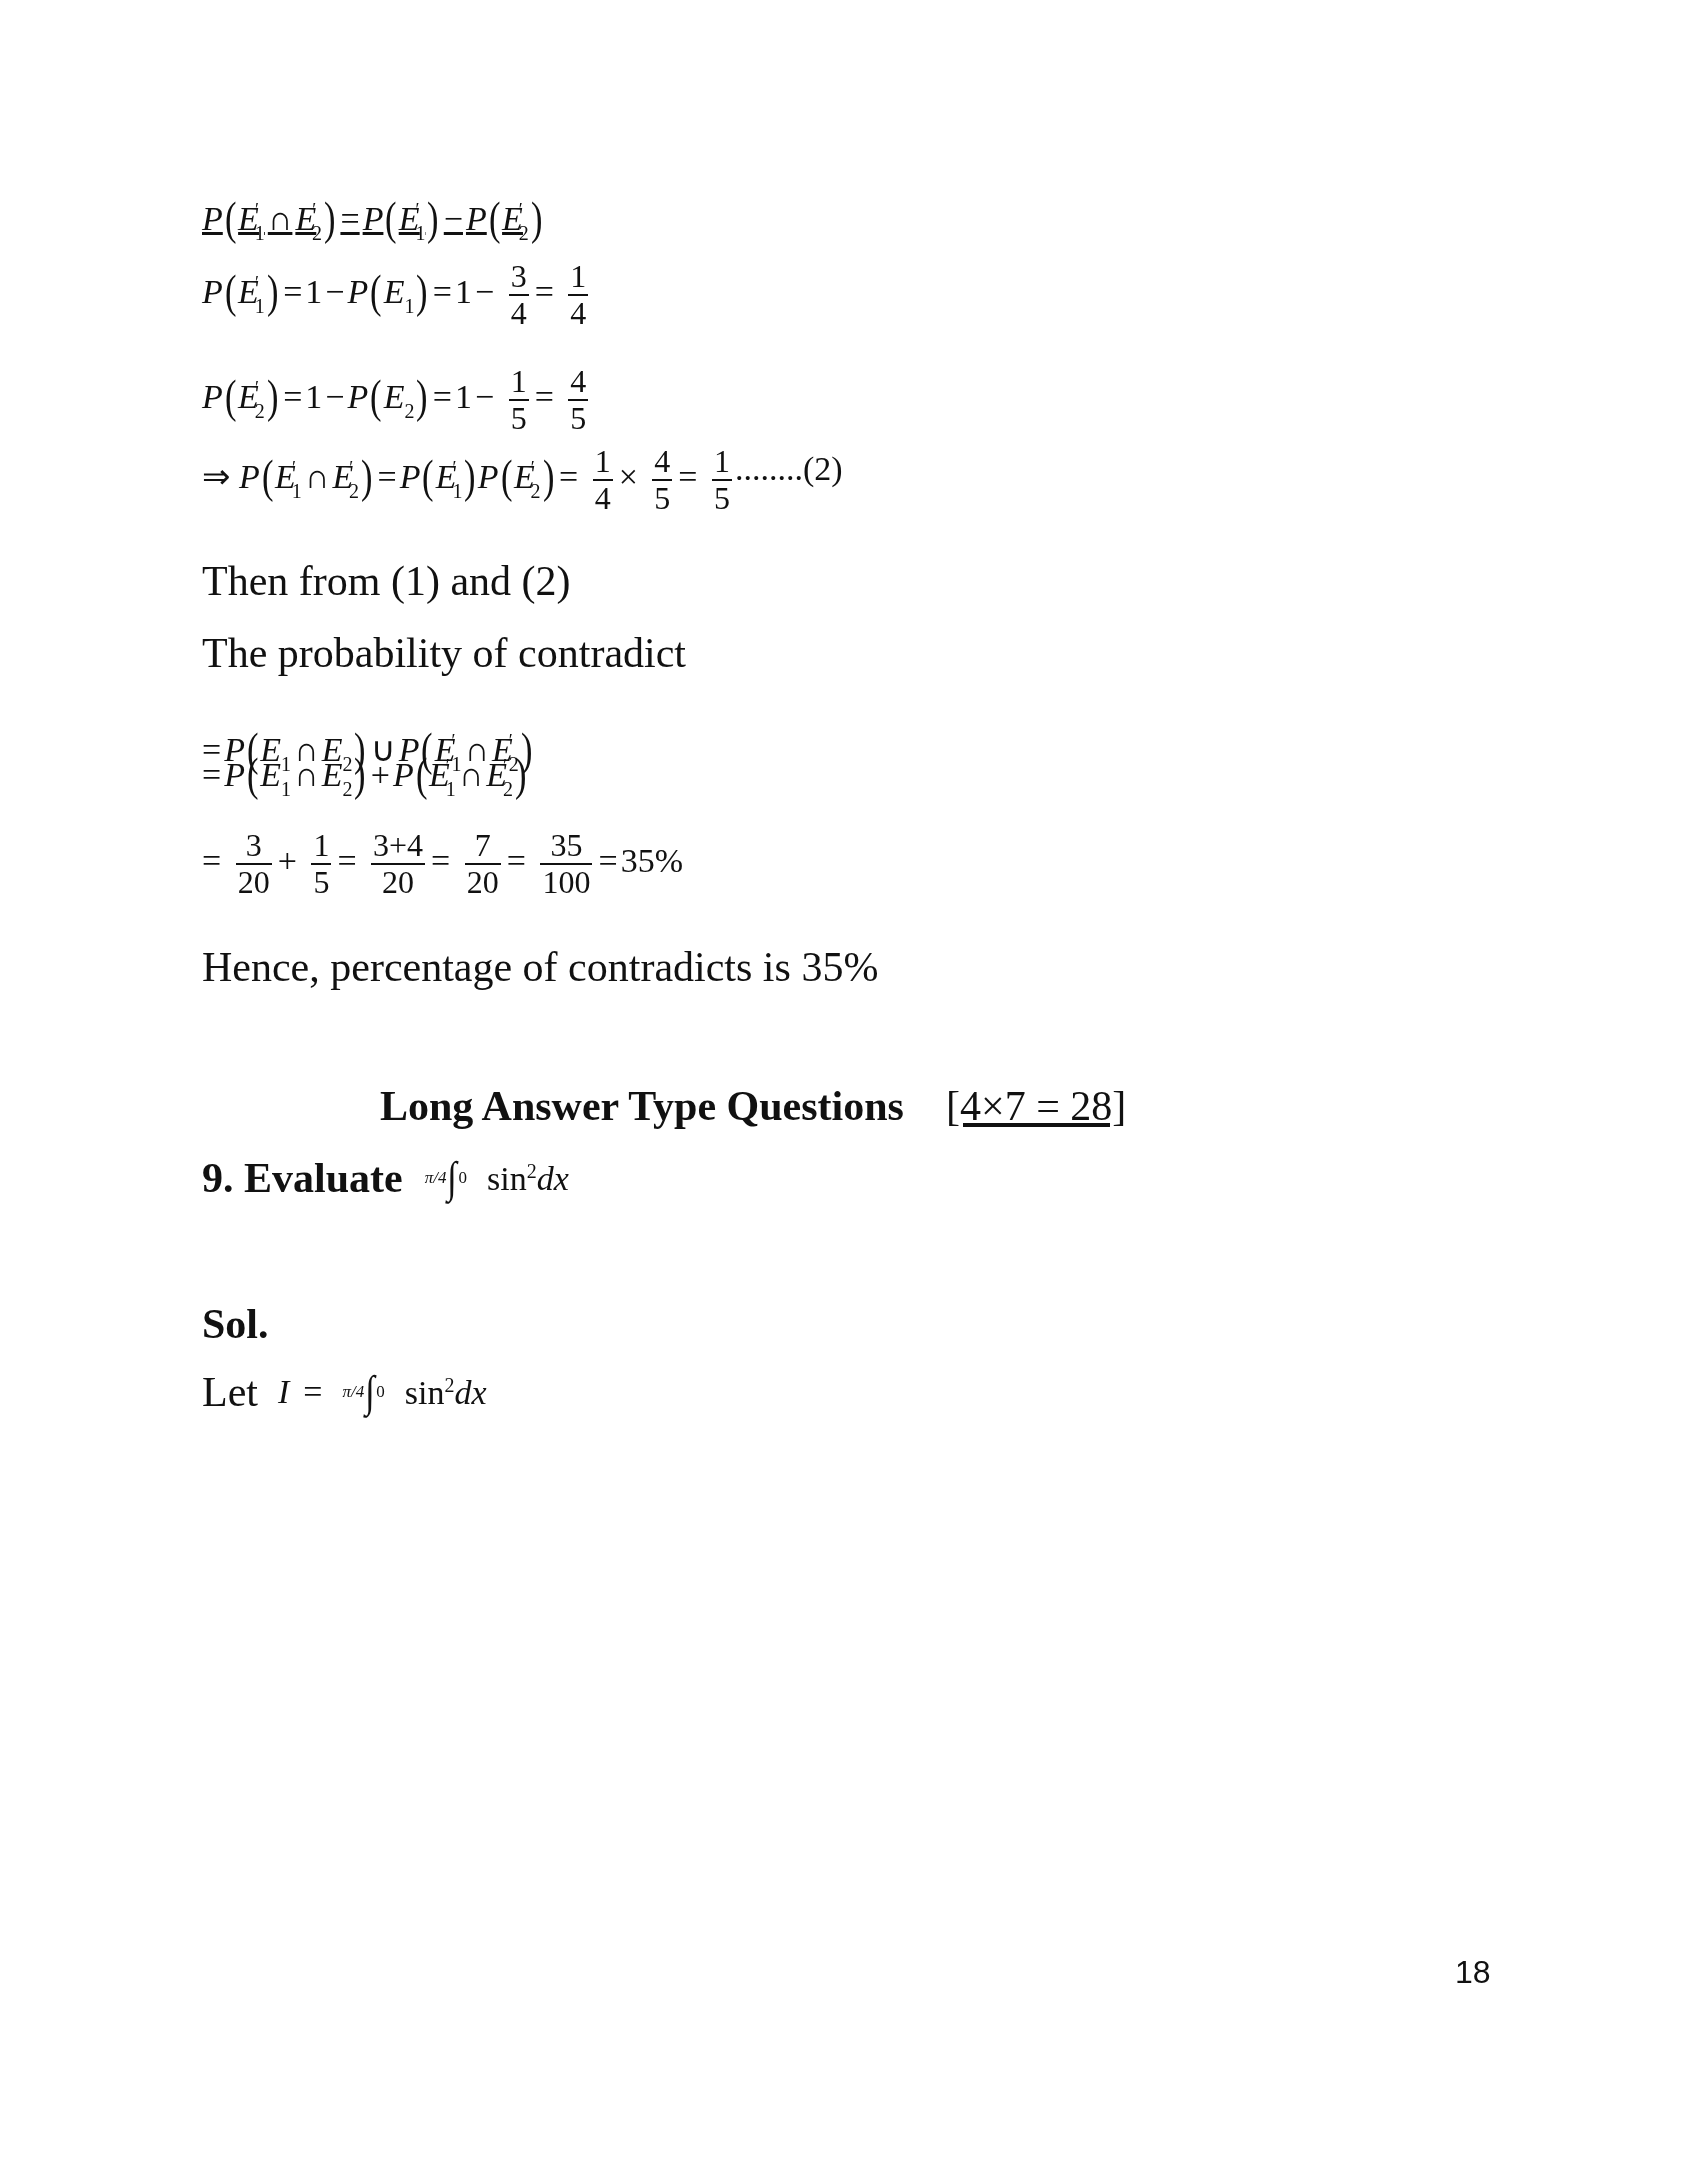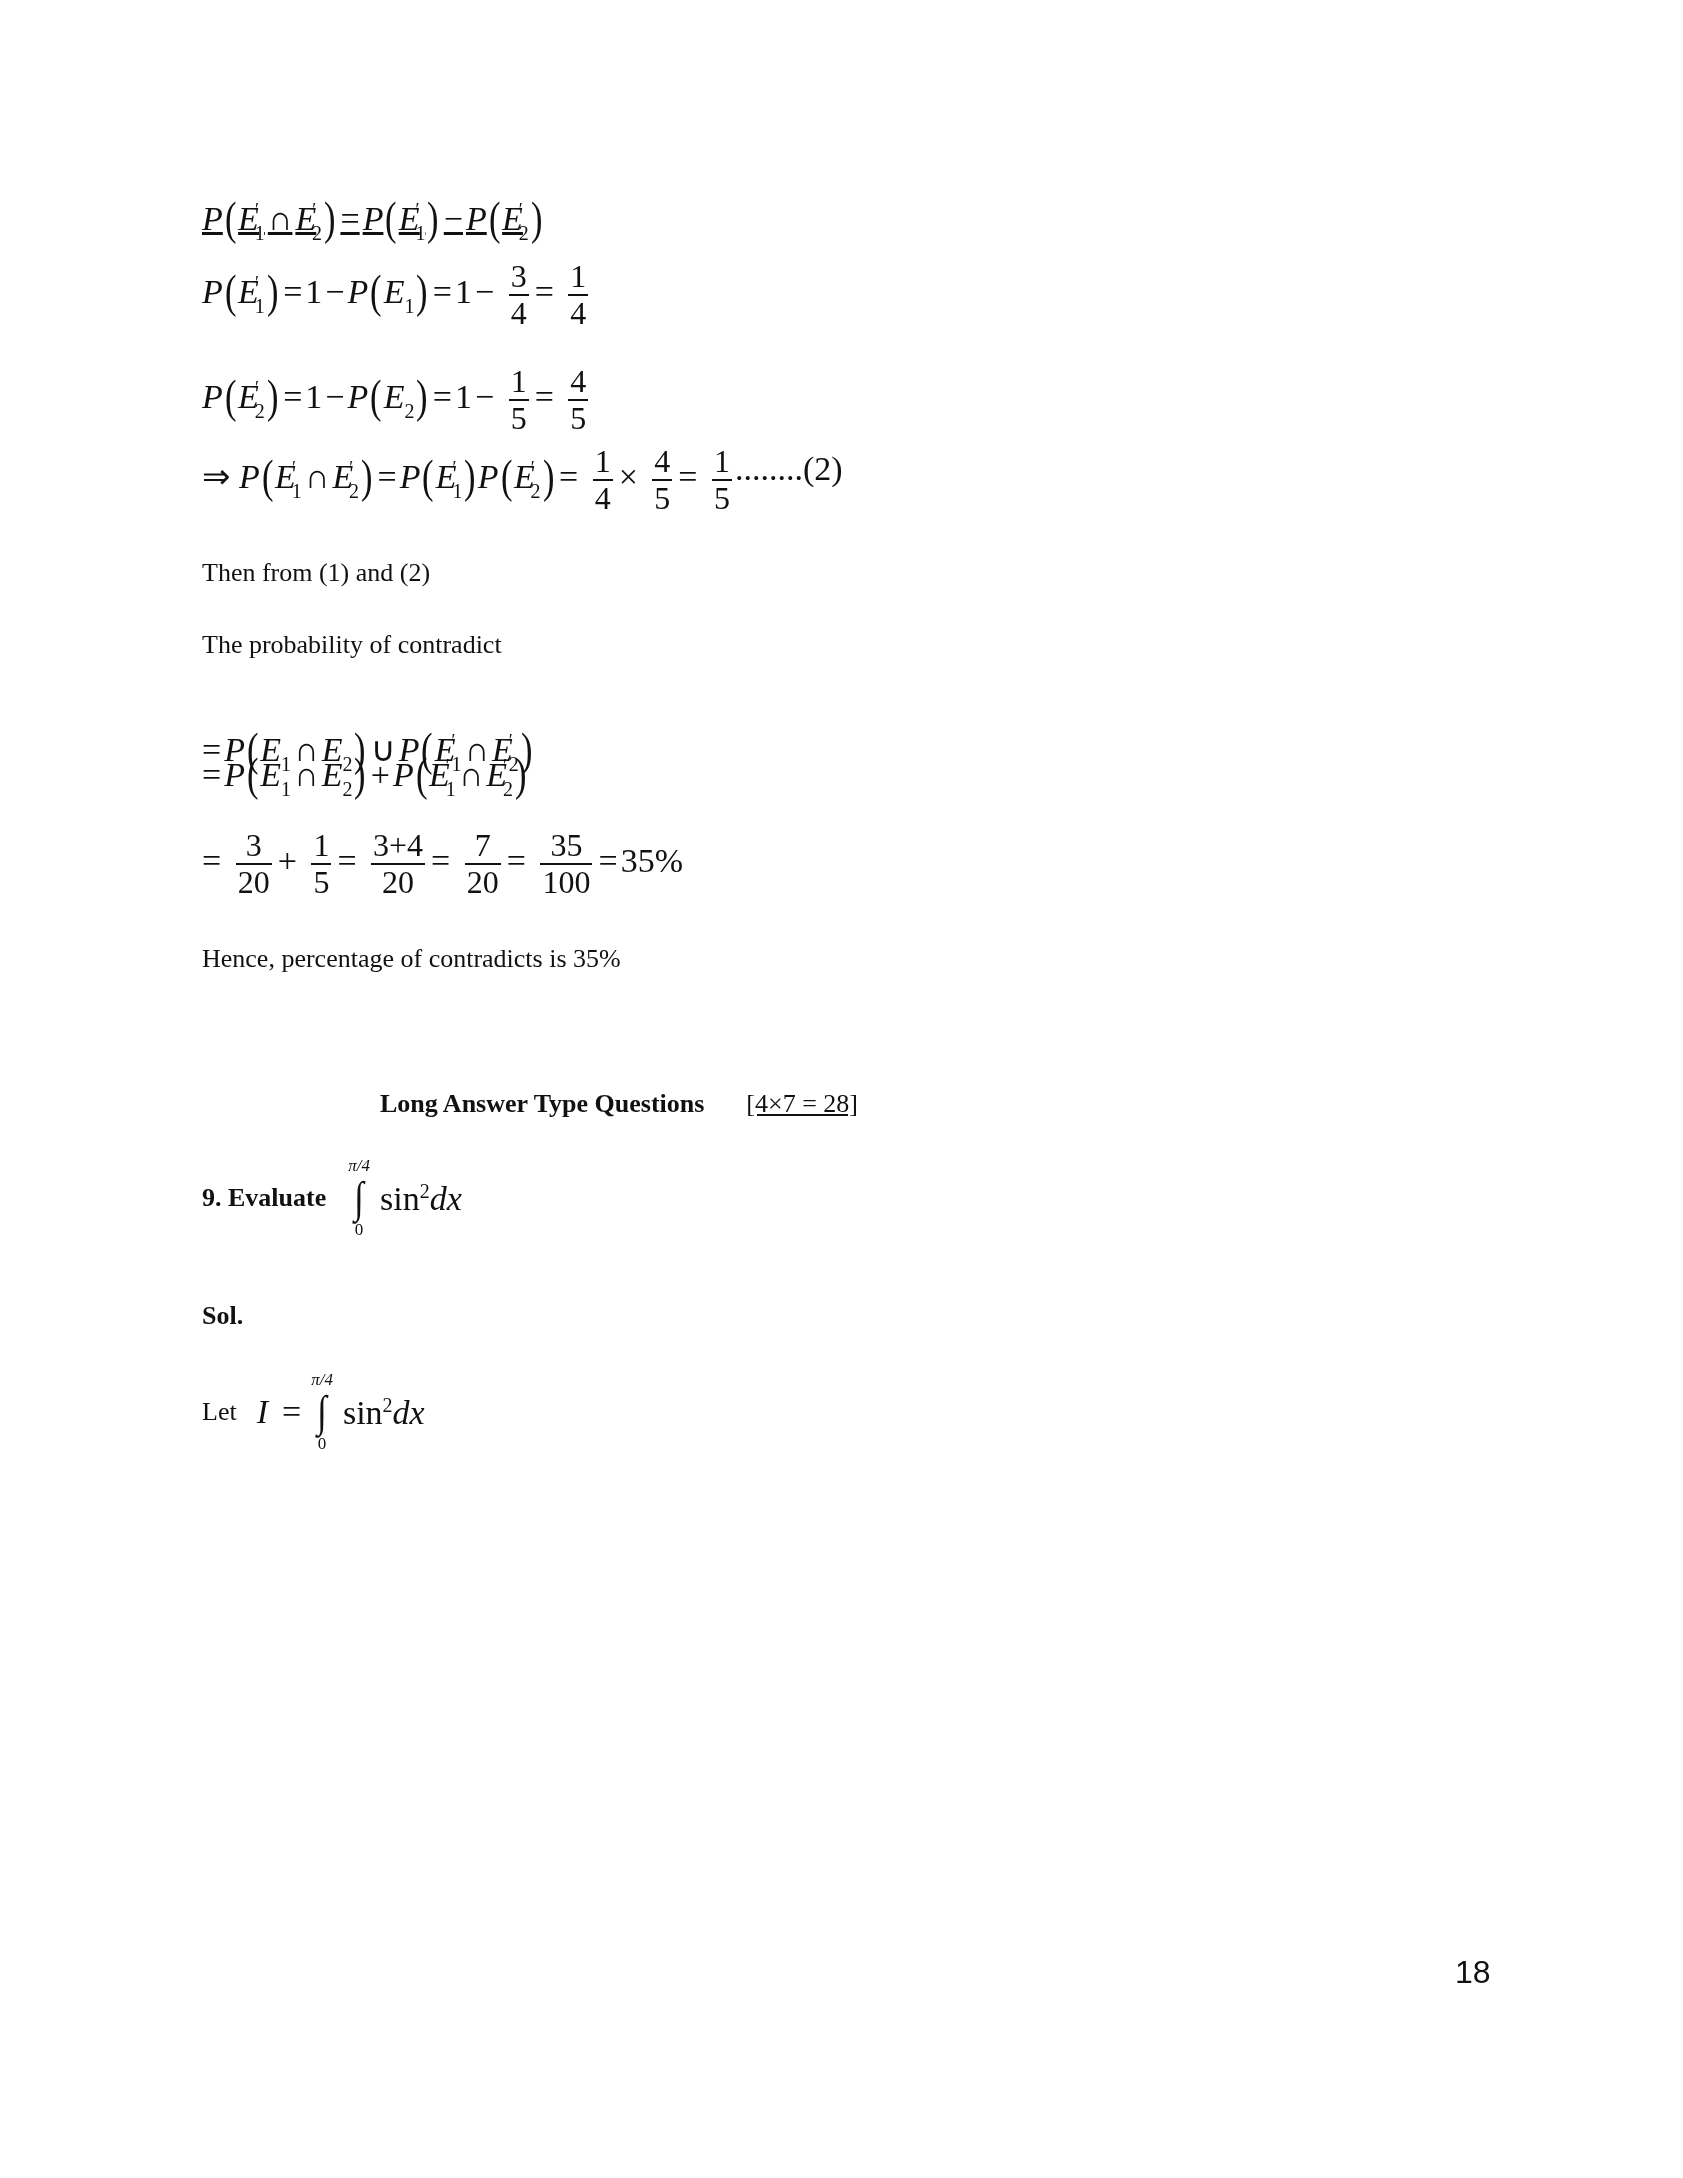--- a/index.html
+++ b/index.html
@@ -8,23 +8,23 @@
   .line { position: absolute; left: 202px; white-space: nowrap; font-size: 32px; line-height: 1; }
   .math { font-family: "Liberation Serif", serif; font-size: 34px; }
   .i { font-style: italic; }
   .paren { font-size: 46px; font-weight: 300; display: inline-block; transform: scaleX(0.75); vertical-align: -4px; }
   .sub { font-size: 20px; vertical-align: -10px; }
   .prime { font-size: 18px; vertical-align: 14px; margin-left: -4px; margin-right: -4px; }
   .op { margin: 0 3px; }
   .frac { display: inline-flex; flex-direction: column; align-items: center; vertical-align: middle; margin: 0 3px; }
   .frac .num, .frac .den { font-size: 32px; line-height: 1.1; padding: 0 2px; }
   .frac .bar { border-top: 2px solid #111; width: 100%; align-self: stretch; }
-  .text { font-size: 26px; }
+  .text { font-size: 42px; }
   .bold { font-weight: bold; }
-  .integral { display: inline-flex; flex-direction: column; align-items: center; vertical-align: middle; margin: 0 2px; }
+  .integral { display: inline-flex; flex-direction: row; align-items: center; vertical-align: middle; margin: 0 12px; }
   .integral .lim { font-size: 17px; line-height: 1.2; }
   .integral .sign { font-size: 44px; line-height: 1; transform: scaleX(0.8); }
   .sup { font-size: 20px; vertical-align: 12px; }
   .page-num { position: absolute; left: 1455px; top: 1954px; font-family: "Liberation Sans", sans-serif; font-size: 32px; }
 </style>
 </head>
 <body>
 
 <div class="line math" style="top:196px;text-decoration:underline;">
   <span class="i">P</span><span class="paren">(</span><span class="i">E</span><span class="prime">′</span><span class="sub">1</span><span class="op">∩</span><span class="i">E</span><span class="prime">′</span><span class="sub">2</span><span class="paren">)</span><span class="op">=</span><span class="i">P</span><span class="paren">(</span><span class="i">E</span><span class="prime">′</span><span class="sub">1</span><span class="paren">)</span><span class="op">−</span><span class="i">P</span><span class="paren">(</span><span class="i">E</span><span class="prime">′</span><span class="sub">2</span><span class="paren">)</span>

